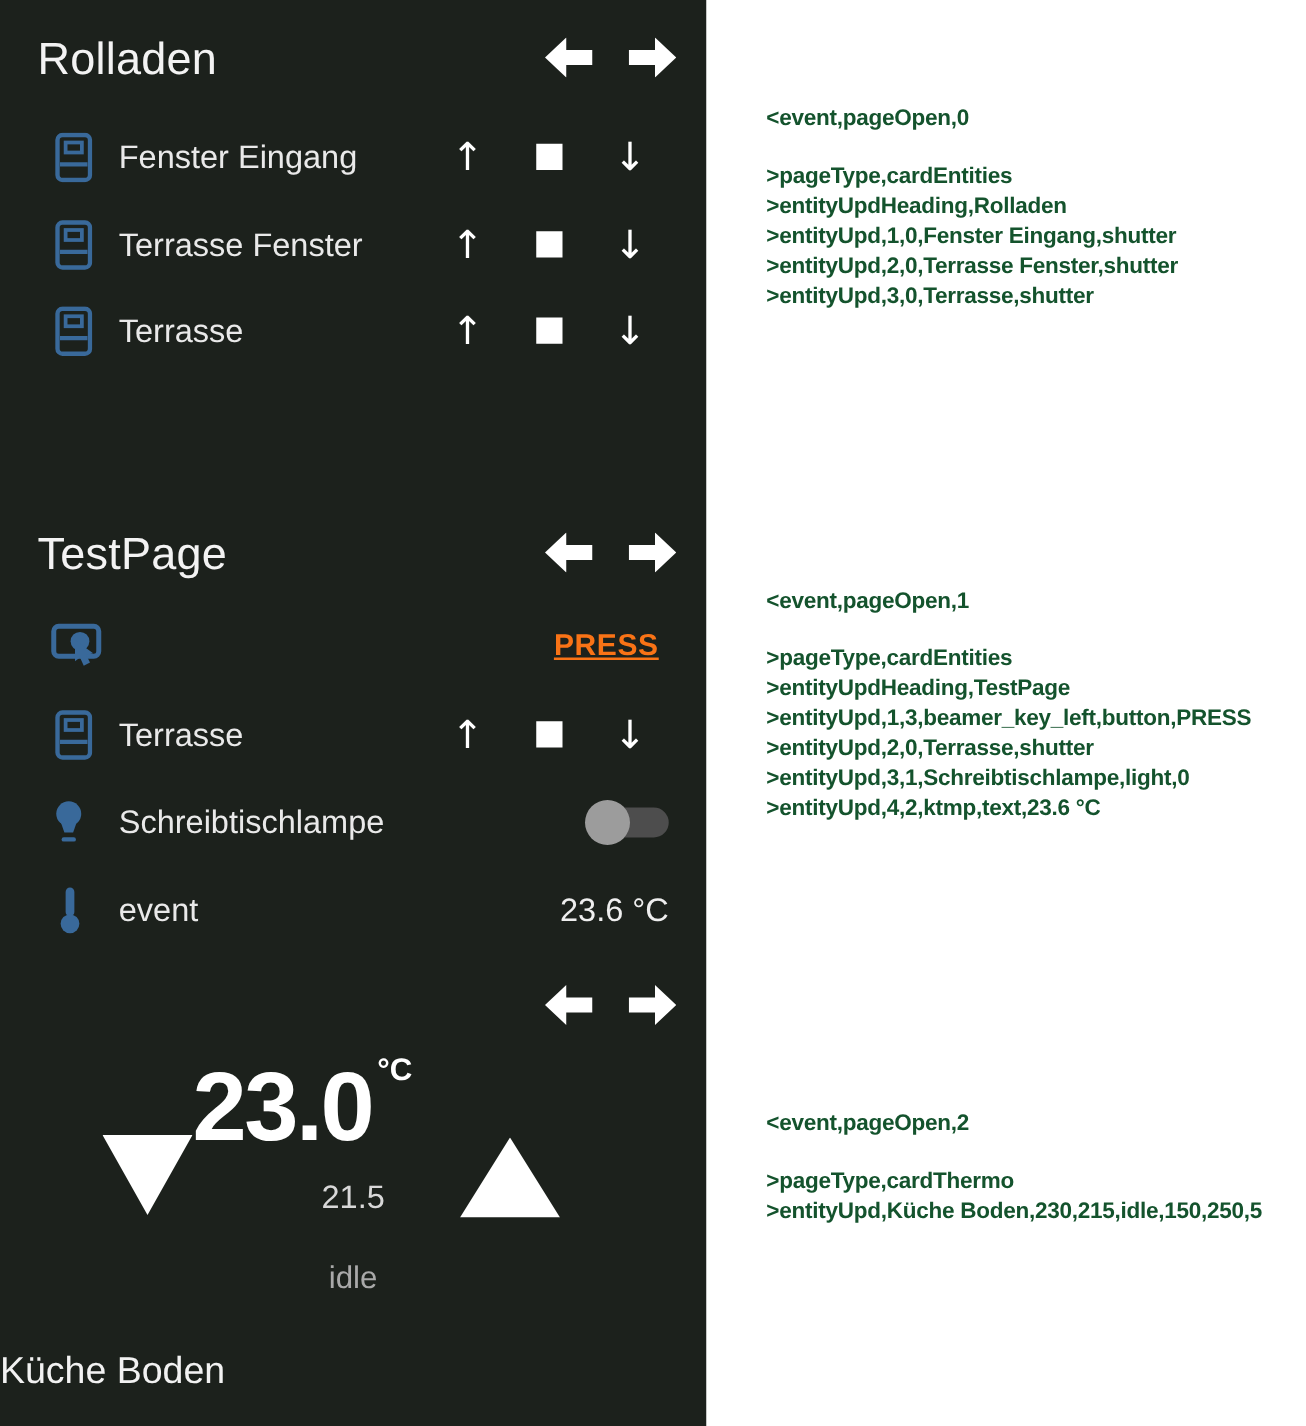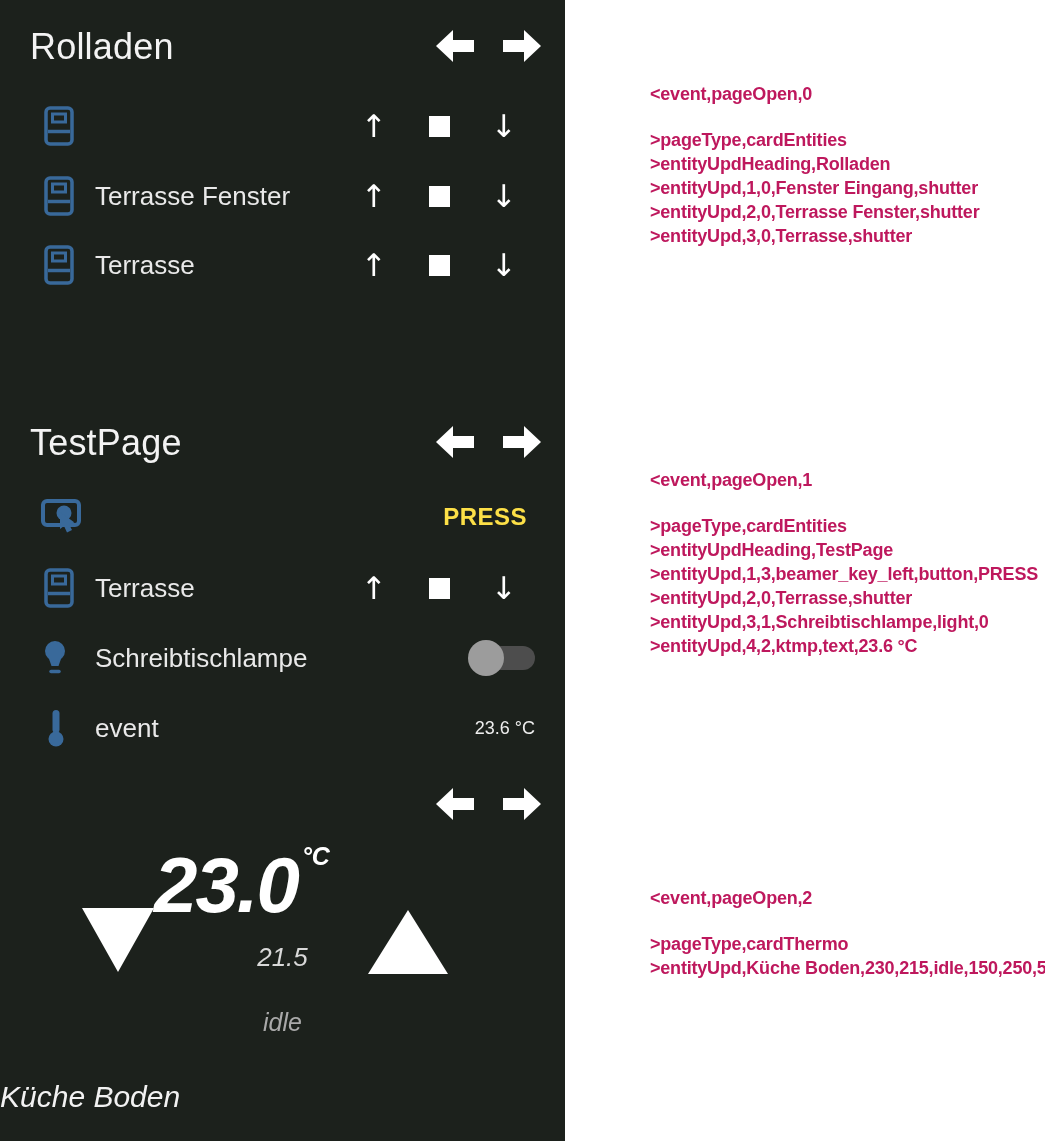--- a/index.html
+++ b/index.html
@@ -20,42 +20,42 @@
     font-size:26px;color:#e9e9e9;white-space:nowrap;}
   .sh-btn{position:absolute;width:38px;height:46px;text-align:center;
     font-family:"DejaVu Sans",sans-serif;font-size:31px;line-height:46px;color:#ffffff;cursor:pointer;}
   .sh-up{left:355px;}
   .sh-stop{left:420px;}
   .sh-down{left:485px;}
   .stop-square{display:inline-block;width:21px;height:21px;background:#ffffff;margin-top:12px;}
   .press-value{position:absolute;right:38px;top:50%;transform:translateY(-50%);
     font-size:24px;font-weight:600;letter-spacing:.5px;cursor:pointer;}
   .text-value{position:absolute;right:30px;top:50%;transform:translateY(-50%);
-    font-size:18px;color:#eeeeee;white-space:nowrap;}
+    font-size:26px;color:#eeeeee;white-space:nowrap;}
   .toggle{position:absolute;right:30px;top:50%;transform:translateY(-50%);
     width:64px;height:24px;border-radius:12px;background:#4d4d4d;cursor:pointer;}
   .toggle .knob{position:absolute;left:-3px;top:-6px;width:36px;height:36px;border-radius:50%;background:#9c9c9c;}
   
   .thermo-temp{position:absolute;left:0;width:480px;top:80px;text-align:center;
     color:#ffffff;font-weight:bold;white-space:nowrap;}
   .thermo-temp .big{font-size:78px;letter-spacing:-2px;}
   .thermo-temp .sup{font-size:25px;vertical-align:top;position:relative;top:2px;left:4px;}
   .tri{position:absolute;cursor:pointer;}
   .tri svg{display:block;}
   .tri-down{left:82px;top:148px;}
   .tri-up{left:368px;top:150px;}
   .thermo-setpoint{position:absolute;left:0;width:565px;top:182px;text-align:center;
     font-size:26px;color:#d8d8d8;}
   .thermo-state{position:absolute;left:0;width:565px;top:216px;text-align:center;
     font-size:25px;color:#a9a9a9;margin-top:32px;}
   .thermo-name{position:absolute;left:0;width:565px;top:320px;text-align:left;
     font-size:30px;color:#f2f2f2;}
   
   .annotation{position:absolute;left:613px;font-weight:bold;font-size:18px;
-    line-height:24px;color:#be185d;white-space:nowrap;letter-spacing:-0.2px;margin-left:37px;}
+    line-height:24px;color:#14532d;white-space:nowrap;letter-spacing:-0.2px;}
   .ann-event{margin-bottom:22px;}
 </style>
 </head>
 <body>
 
 <div class="panel">
 
   <div class="card" style="top:0;height:380px;">
     <div class="card-title">Rolladen</div>
     <div class="nav-arrows">
@@ -72,20 +72,21 @@
     </div>
 
     <div class="row" style="top:103px;">
       <span class="ent-icon">
         <svg width="30" height="40" viewBox="0 0 30 40">
             <rect x="2" y="2" width="26" height="36" rx="4" fill="none" stroke="#39699a" stroke-width="3.5"></rect>
             <rect x="8.5" y="8" width="13" height="8" fill="none" stroke="#39699a" stroke-width="3"></rect>
             <line x1="4" y1="25.5" x2="26" y2="25.5" stroke="#39699a" stroke-width="3.5"></line>
           </svg>
       </span>
+      <span class="ent-label">Fenster Eingang</span>
       <span class="sh-btn sh-up">↑</span>
       <span class="sh-btn sh-stop"><span class="stop-square"></span></span>
       <span class="sh-btn sh-down">↓</span>
     </div>
 
     <div class="row" style="top:173px;">
       <span class="ent-icon">
         <svg width="30" height="40" viewBox="0 0 30 40">
             <rect x="2" y="2" width="26" height="36" rx="4" fill="none" stroke="#39699a" stroke-width="3.5"></rect>
             <rect x="8.5" y="8" width="13" height="8" fill="none" stroke="#39699a" stroke-width="3"></rect>
@@ -129,21 +130,21 @@
     </div>
 
     <div class="row" style="top:114px;">
       <span class="ent-icon" style="left:40px;">
         <svg width="42" height="40" viewBox="0 0 42 40">
             <rect x="3" y="4" width="36" height="24" rx="4" fill="none" stroke="#39699a" stroke-width="4"></rect>
             <circle cx="24" cy="16" r="7.5" fill="#39699a"></circle>
             <path d="M20 15 v17 l4 -3 3 6.5 5 -2.5 -3 -6 5.5 -1.5 z" fill="#39699a"></path>
           </svg>
       </span>
-      <span class="press-value" style="color:#fde047;">PRESS</span>
+      <span class="press-value" style="color:#f97316;text-decoration:underline;">PRESS</span>
     </div>
 
     <div class="row" style="top:185px;">
       <span class="ent-icon">
         <svg width="30" height="40" viewBox="0 0 30 40">
             <rect x="2" y="2" width="26" height="36" rx="4" fill="none" stroke="#39699a" stroke-width="3.5"></rect>
             <rect x="8.5" y="8" width="13" height="8" fill="none" stroke="#39699a" stroke-width="3"></rect>
             <line x1="4" y1="25.5" x2="26" y2="25.5" stroke="#39699a" stroke-width="3.5"></line>
           </svg>
       </span>
@@ -172,21 +173,21 @@
         <svg width="16" height="40" viewBox="0 0 16 40">
             <rect x="4.5" y="2" width="7" height="23" rx="3.5" fill="#39699a"></rect>
             <circle cx="8" cy="31" r="7.5" fill="#39699a"></circle>
           </svg>
       </span>
       <span class="ent-label">event</span>
       <span class="text-value">23.6 °C</span>
     </div>
   </div>
 
-  <div class="card" style="top:760px;height:381px;font-style:italic;">
+  <div class="card" style="top:760px;height:381px;">
     <div class="nav-arrows" style="top:28px;">
       <span>
           <svg width="38" height="32" viewBox="0 0 38 32">
             <polygon points="0,16 17,0 17,10 38,10 38,22 17,22 17,32" fill="#ffffff"></polygon>
           </svg>
         </span>
       <span>
           <svg width="38" height="32" viewBox="0 0 38 32">
             <polygon points="38,16 21,0 21,10 0,10 0,22 21,22 21,32" fill="#ffffff"></polygon>
           </svg>

